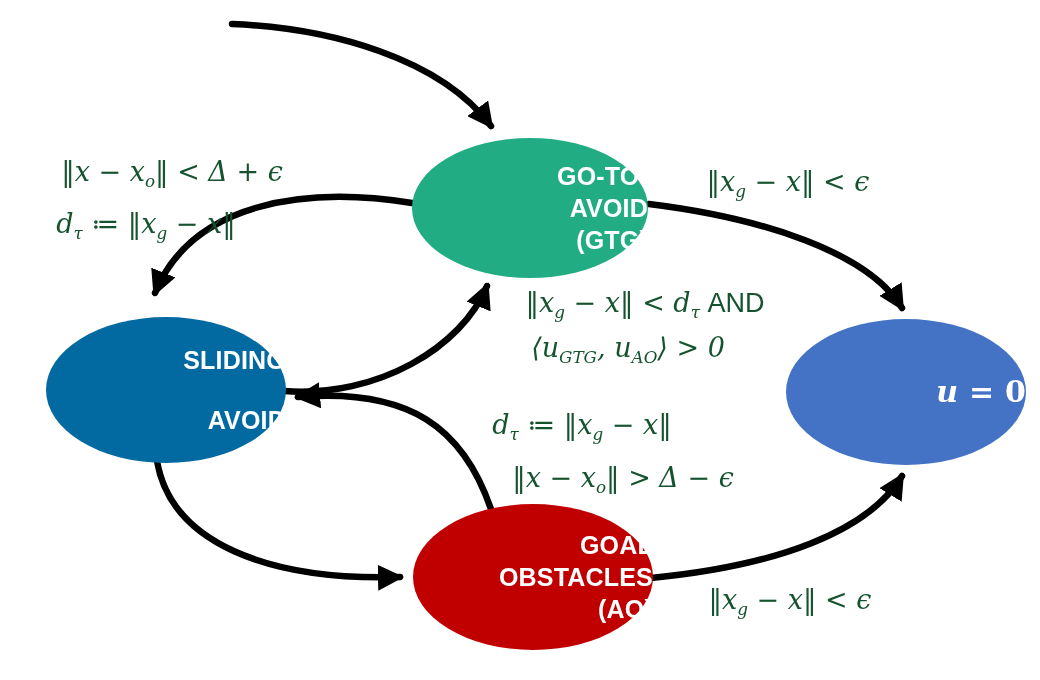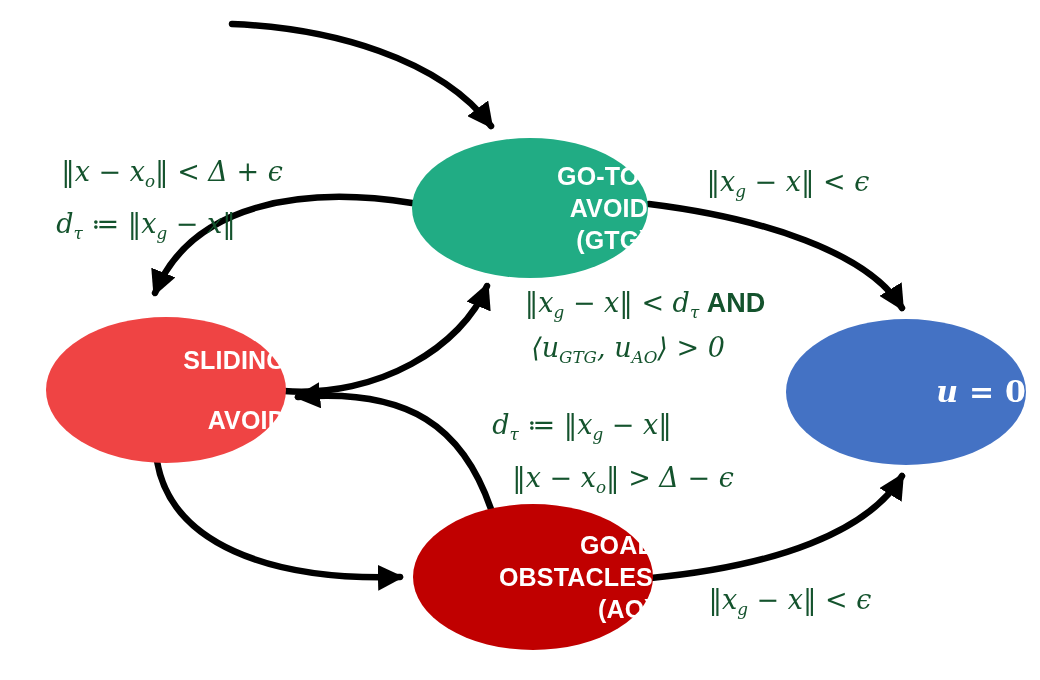--- a/index.html
+++ b/index.html
@@ -11,21 +11,21 @@
         font-weight:bold;font-size:25px;line-height:32px;letter-spacing:0.2px;}
   .node-gtg{left:412px;top:138px;width:236px;height:140px;}
   .node-sliding{left:46px;top:317px;width:240px;height:146px;}
   .node-stop{left:786px;top:319px;width:240px;height:146px;
              font-family:"DejaVu Serif","Liberation Serif",serif;font-size:30px;}
   .node-avoid{left:413px;top:504px;width:240px;height:146px;}
   .math{position:absolute;width:320px;text-align:center;color:#14532d;
         font-family:"DejaVu Serif","DejaVu Sans",serif;font-style:italic;
         font-size:27px;line-height:36px;white-space:nowrap;}
   .math sub{font-size:0.62em;line-height:0;}
-  .up{font-style:normal;font-family:"Liberation Sans",sans-serif;font-weight:bold;}
+  .up{font-style:normal;font-family:"Liberation Sans",sans-serif;}
   .it{font-style:italic;}
   .lab1a{left:12px;top:154px;}
   .lab1b{left:-14px;top:206px;}
   .lab2{left:628px;top:164px;}
   .lab3a{left:485px;top:285px;}
   .lab3b{left:468px;top:330px;}
   .lab4a{left:422px;top:407px;}
   .lab4b{left:463px;top:460px;}
   .lab5{left:62px;top:579px;}
   .lab6{left:630px;top:582px;}
@@ -51,21 +51,21 @@
       <path d="M 651 578 C 776 566, 868 532, 902 476" marker-end="url(#ah)"></path>
     </g>
   </svg>
 
   <div class="node node-gtg" style="background: rgb(33, 172, 132);">
     <div>GO-TO-</div>
     <div>AVOID</div>
     <div>(GTG)</div>
   </div>
 
-  <div class="node node-sliding" style="background: #ef4444; gap: 28px;">
+  <div class="node node-sliding" style="background: #0369a1; gap: 28px;">
     <div>SLIDING</div>
     <div>AVOID</div>
   </div>
 
   <div class="node node-stop" style="background: rgb(68, 114, 196);">
     <div><span class="it">u</span><span class="up" style="font-family:inherit;"> = 0</span></div>
   </div>
 
   <div class="node node-avoid" style="background: rgb(192, 0, 0);">
     <div>GOAL</div>

